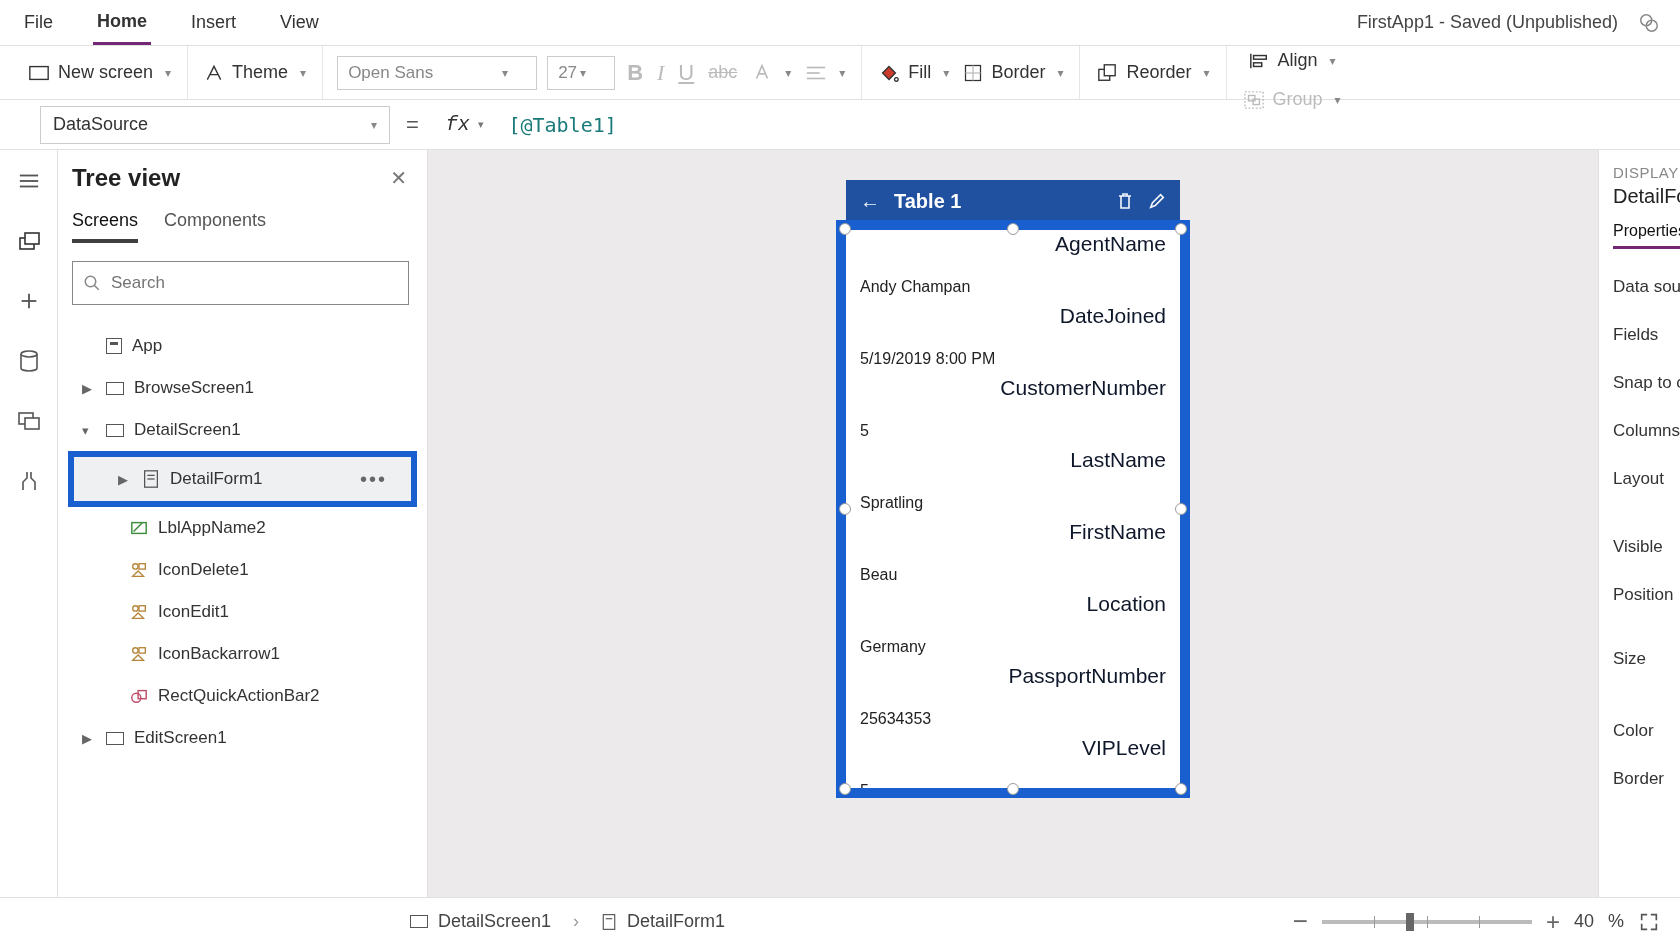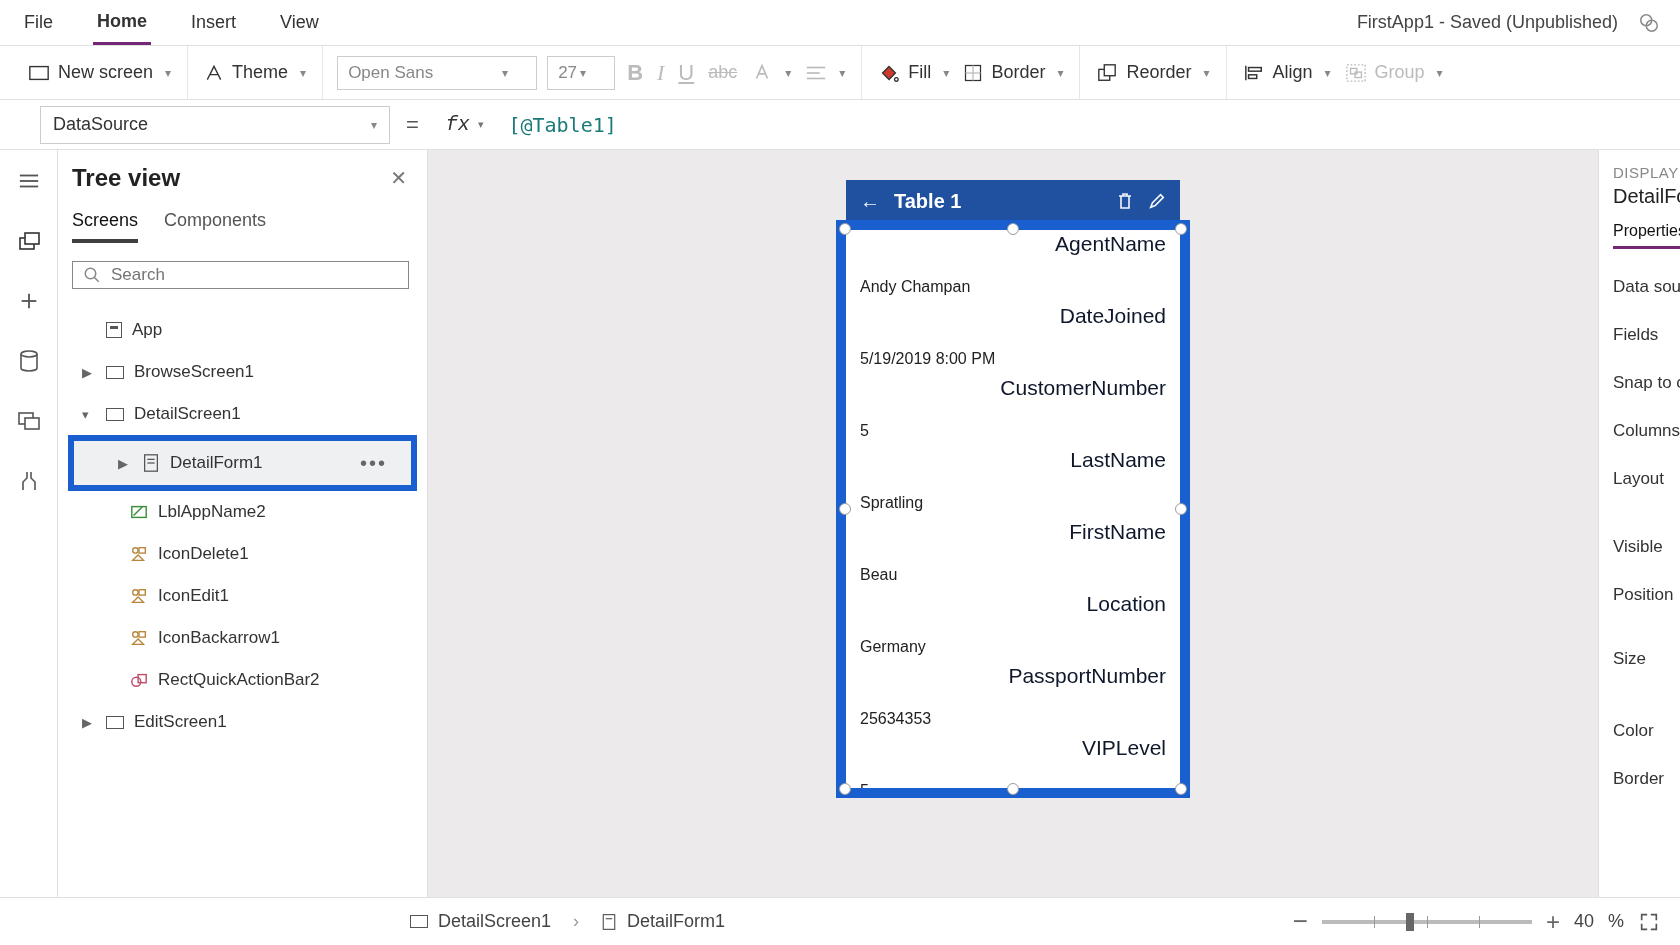--- a/index.html
+++ b/index.html
@@ -8,21 +8,21 @@
   
   .menubar { height: 46px; display: flex; align-items: center; padding: 0 20px; border-bottom: 1px solid #e0e0e0; }
   .menubar .menu-item { font-size: 18px; color: #333; margin-right: 36px; padding: 10px 4px; cursor: pointer; }
   .menubar .menu-item.active { font-weight: 600; border-bottom: 3px solid #742774; }
   .app-title { margin-left: auto; font-size: 18px; color: #444; }
   .health-icon { margin-left: 20px; color: #888; }
 
   
   .ribbon { height: 54px; display: flex; align-items: center; padding: 0 12px; border-bottom: 1px solid #e0e0e0; gap: 0; }
   .ribbon .group { display: flex; align-items: center; padding: 0 14px; height: 100%; border-right: 1px solid #e6e6e6; gap: 10px; }
-  .ribbon .group:last-child { border-right: none; }
+  .ribbon .group:last-child { border-right: none; flex-direction: column; }
   .ribbon .btn { display: flex; align-items: center; gap: 8px; font-size: 18px; color: #333; cursor: pointer; padding: 4px 2px; }
   .ribbon .btn.disabled { color: #bbb; }
   .ribbon select, .ribbon .fake-select { height: 34px; border: 1px solid #ccc; padding: 0 28px 0 10px; font-size: 17px; color: #888; background: #fff; position: relative; }
   .fake-select { display: inline-flex; align-items: center; min-width: 90px; }
   .fake-select.font { min-width: 200px; }
   .chev { font-size: 12px; color: #888; margin-left: 4px; }
 
   
   .formula-bar { height: 50px; display: flex; align-items: center; border-bottom: 1px solid #e0e0e0; }
   .prop-select { width: 350px; height: 38px; margin-left: 40px; border: 1px solid #ccc; display: flex; align-items: center; padding: 0 12px; font-size: 18px; color: #333; justify-content: space-between; }
@@ -38,21 +38,21 @@
   .left-rail .rail-icon { width: 26px; height: 26px; color: #555; cursor: pointer; display:flex; align-items:center; justify-content:center; }
 
   
   .tree-panel { width: 370px; border-right: 1px solid #e0e0e0; padding: 14px 0 0 14px; position: relative; }
   .tree-header { display: flex; align-items: center; justify-content: space-between; padding-right: 20px; }
   .tree-header h2 { font-size: 24px; font-weight: 600; color: #222; }
   .close-x { font-size: 20px; color: #777; cursor: pointer; }
   .tree-tabs { display: flex; gap: 26px; margin-top: 18px; }
   .tree-tabs .tab { font-size: 18px; color: #555; padding-bottom: 8px; cursor: pointer; }
   .tree-tabs .tab.active { color: #111; border-bottom: 4px solid #404040; font-weight: 500; }
-  .search-box { margin-top: 18px; margin-right: 18px; height: 28px; border: 1px solid #888; display: flex; align-items: center; padding: 0 10px; gap: 10px; }
+  .search-box { margin-top: 18px; margin-right: 18px; height: 44px; border: 1px solid #888; display: flex; align-items: center; padding: 0 10px; gap: 10px; }
   .search-box input { border: none; outline: none; font-size: 17px; flex: 1; color: #666; }
   .tree-list { margin-top: 20px; }
   .tree-item { display: flex; align-items: center; height: 42px; padding-left: 10px; gap: 10px; font-size: 17px; color: #333; cursor: pointer; }
   .tree-item .expand { width: 14px; font-size: 13px; color: #666; }
   .tree-item .screen-ico { width: 18px; height: 13px; border: 1.4px solid #555; }
   .tree-item.indent2 { padding-left: 58px; }
   .tree-item.selected-box {
     border: 6px solid #1a5fd0;
     background: #eef0f2;
     margin-left: -4px; margin-right: 10px;

